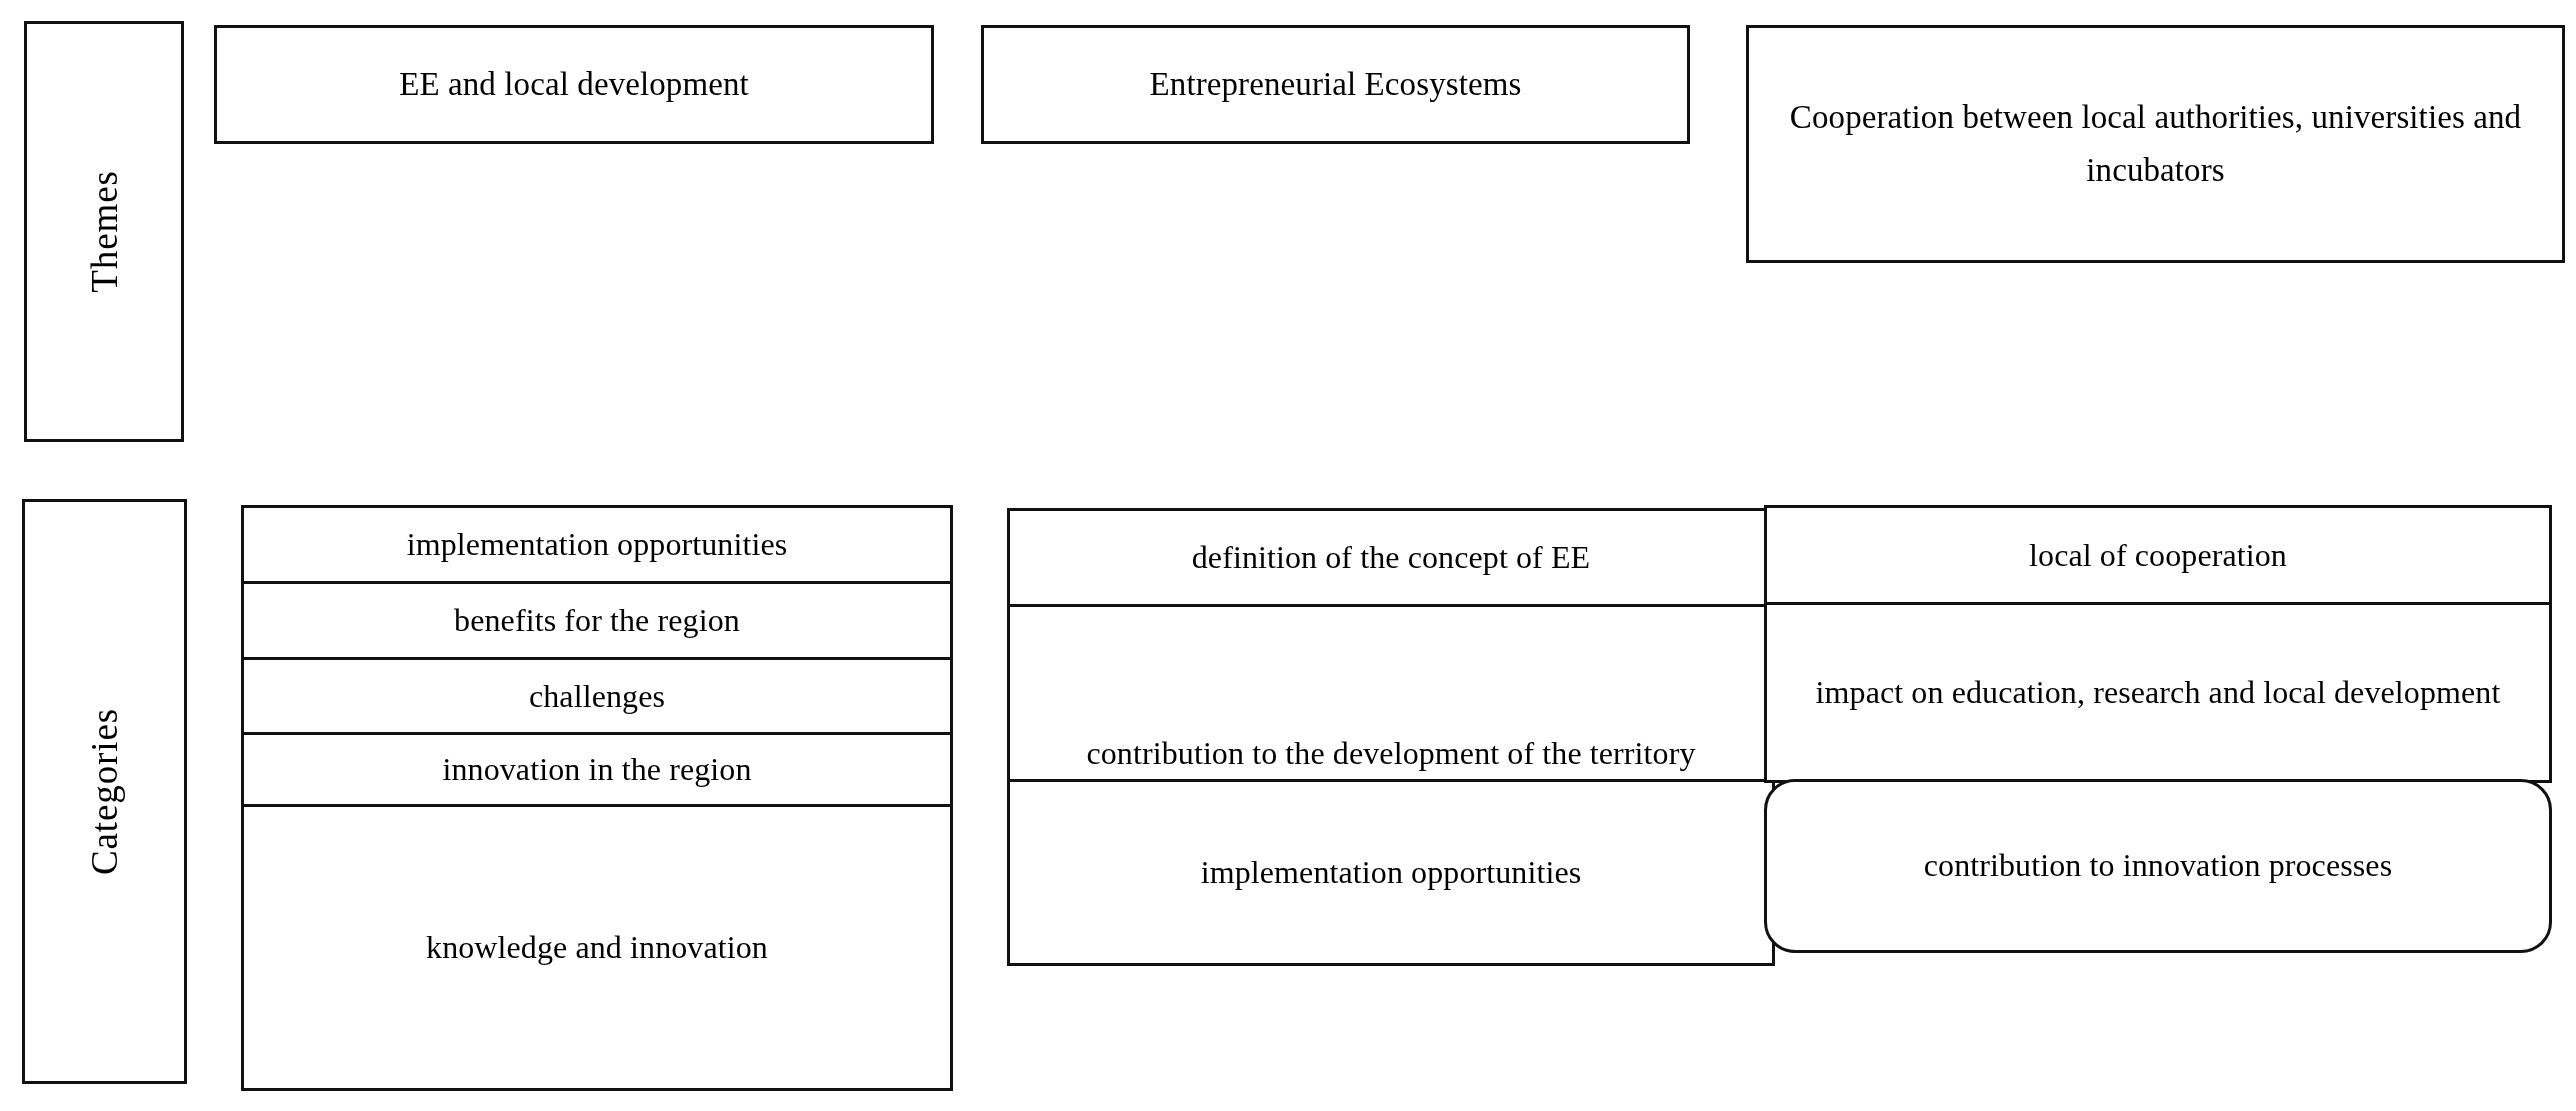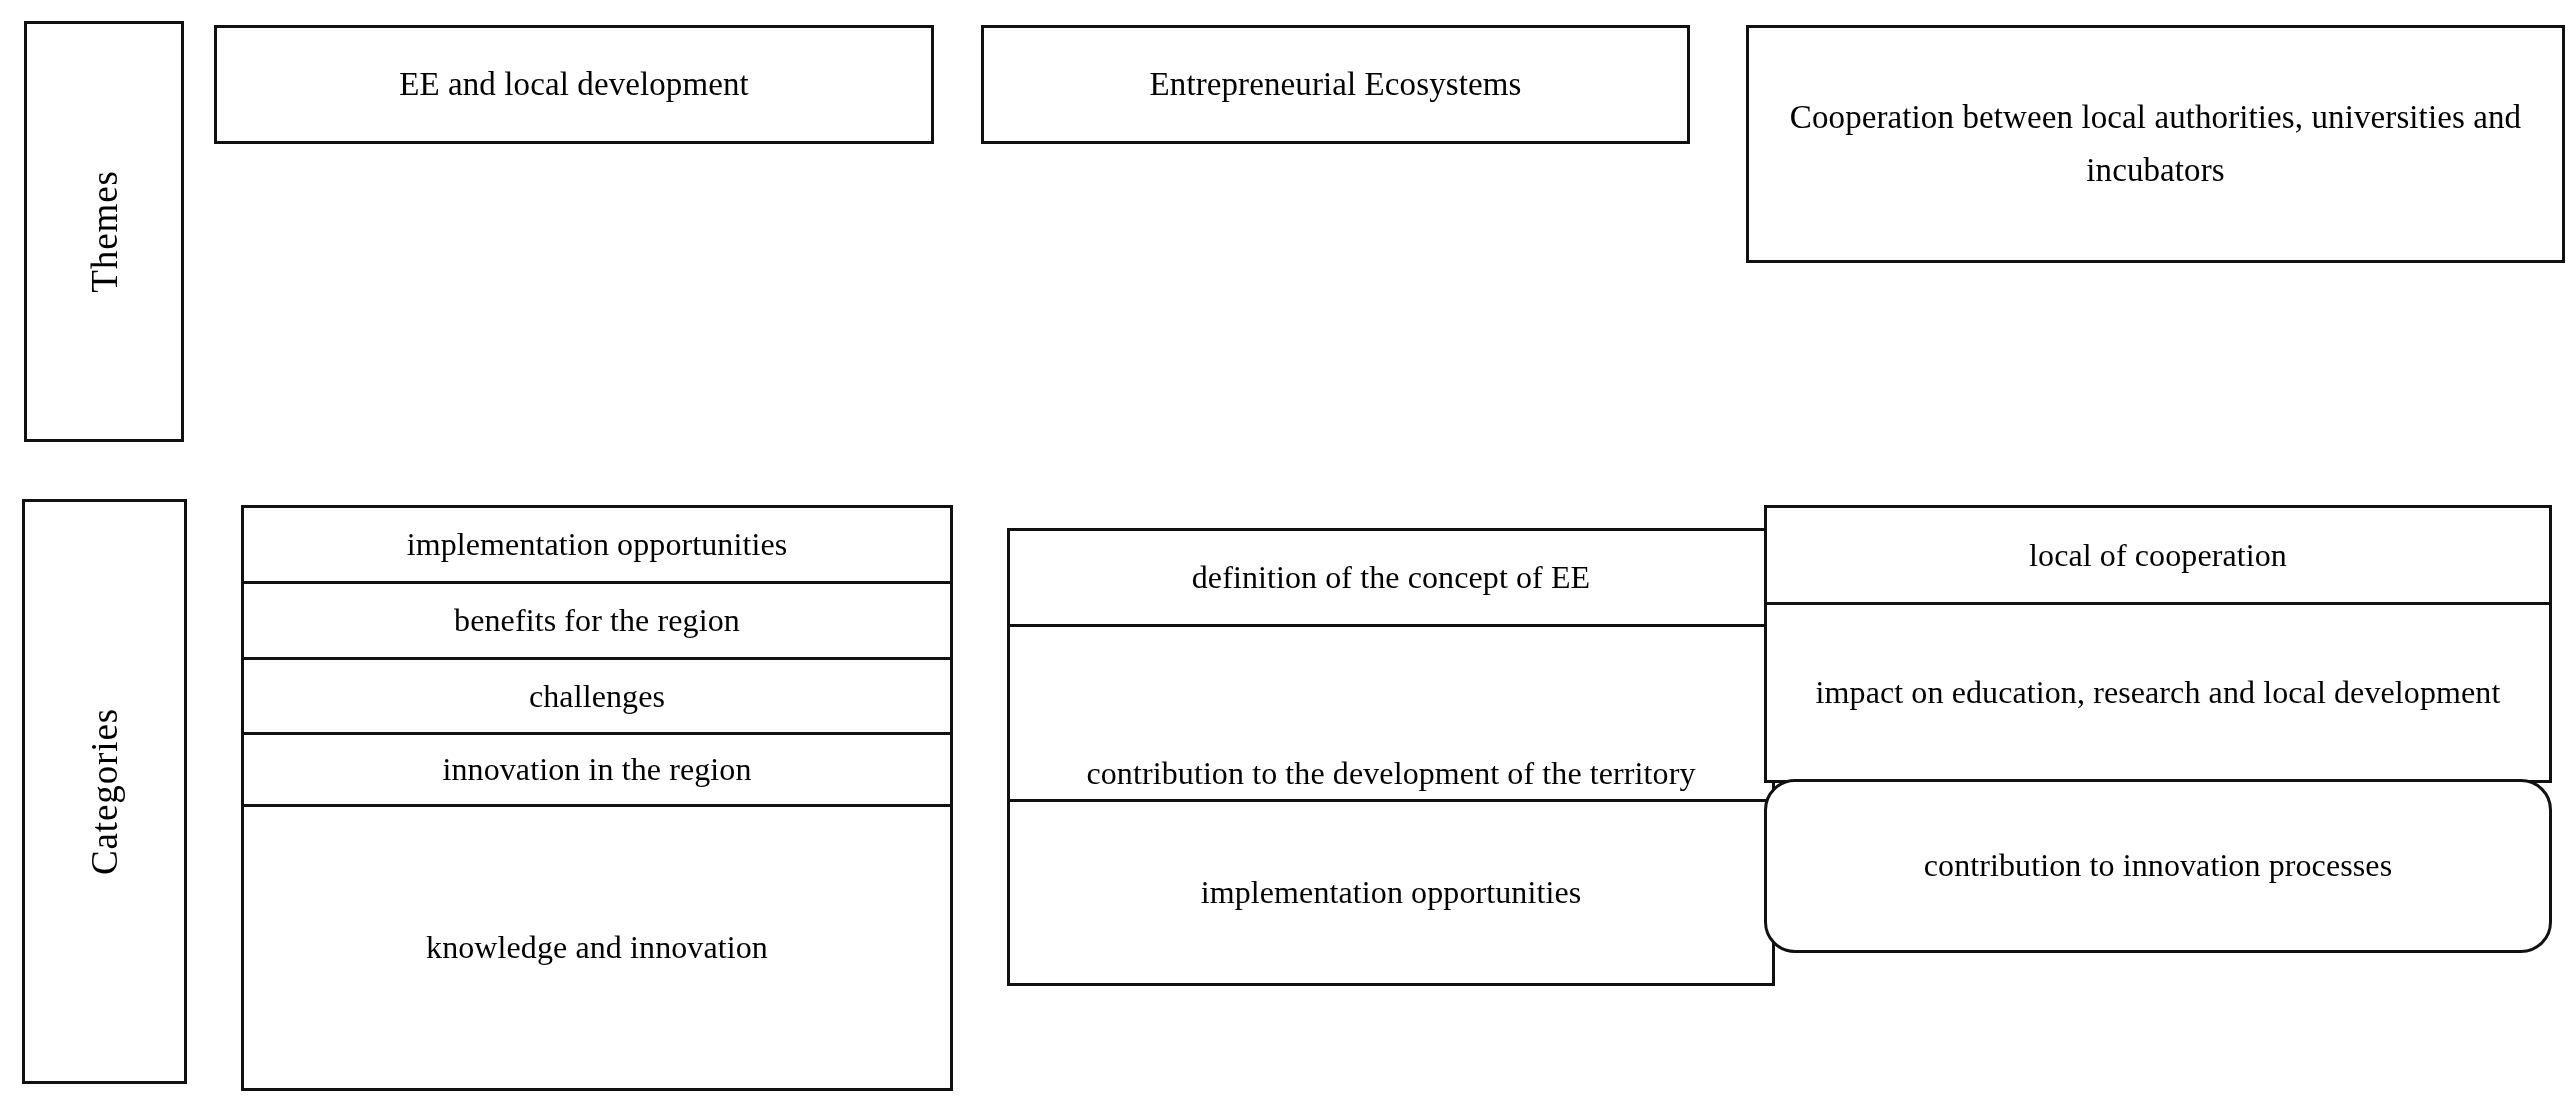--- a/index.html
+++ b/index.html
@@ -77,21 +77,21 @@
     display: flex;
     align-items: center;
     justify-content: center;
     text-align: center;
     margin-top: -3.9px;
   }
   .cat-cell:first-child { margin-top: 0; }
   .cat-cell .box-text { font-size: 32px; line-height: 1.62; }
 
   #cat-col-0 { left: 241px;  top: 505px; width: 712px; }
-  #cat-col-1 { left: 1007px; top: 528px; width: 768px; }
+  #cat-col-1 { left: 1007px; top: 508px; width: 768px; }
   #cat-col-2 { left: 1764px; top: 505px; width: 788px; }
 
   
   #cat-col-0 .cat-cell:nth-child(1) { height: 80px; }
   #cat-col-0 .cat-cell:nth-child(2) { height: 80px; }
   #cat-col-0 .cat-cell:nth-child(3) { height: 79px; }
   #cat-col-0 .cat-cell:nth-child(4) { height: 76px;  }
   #cat-col-0 .cat-cell:nth-child(5) { height: 287px; }
 
   

